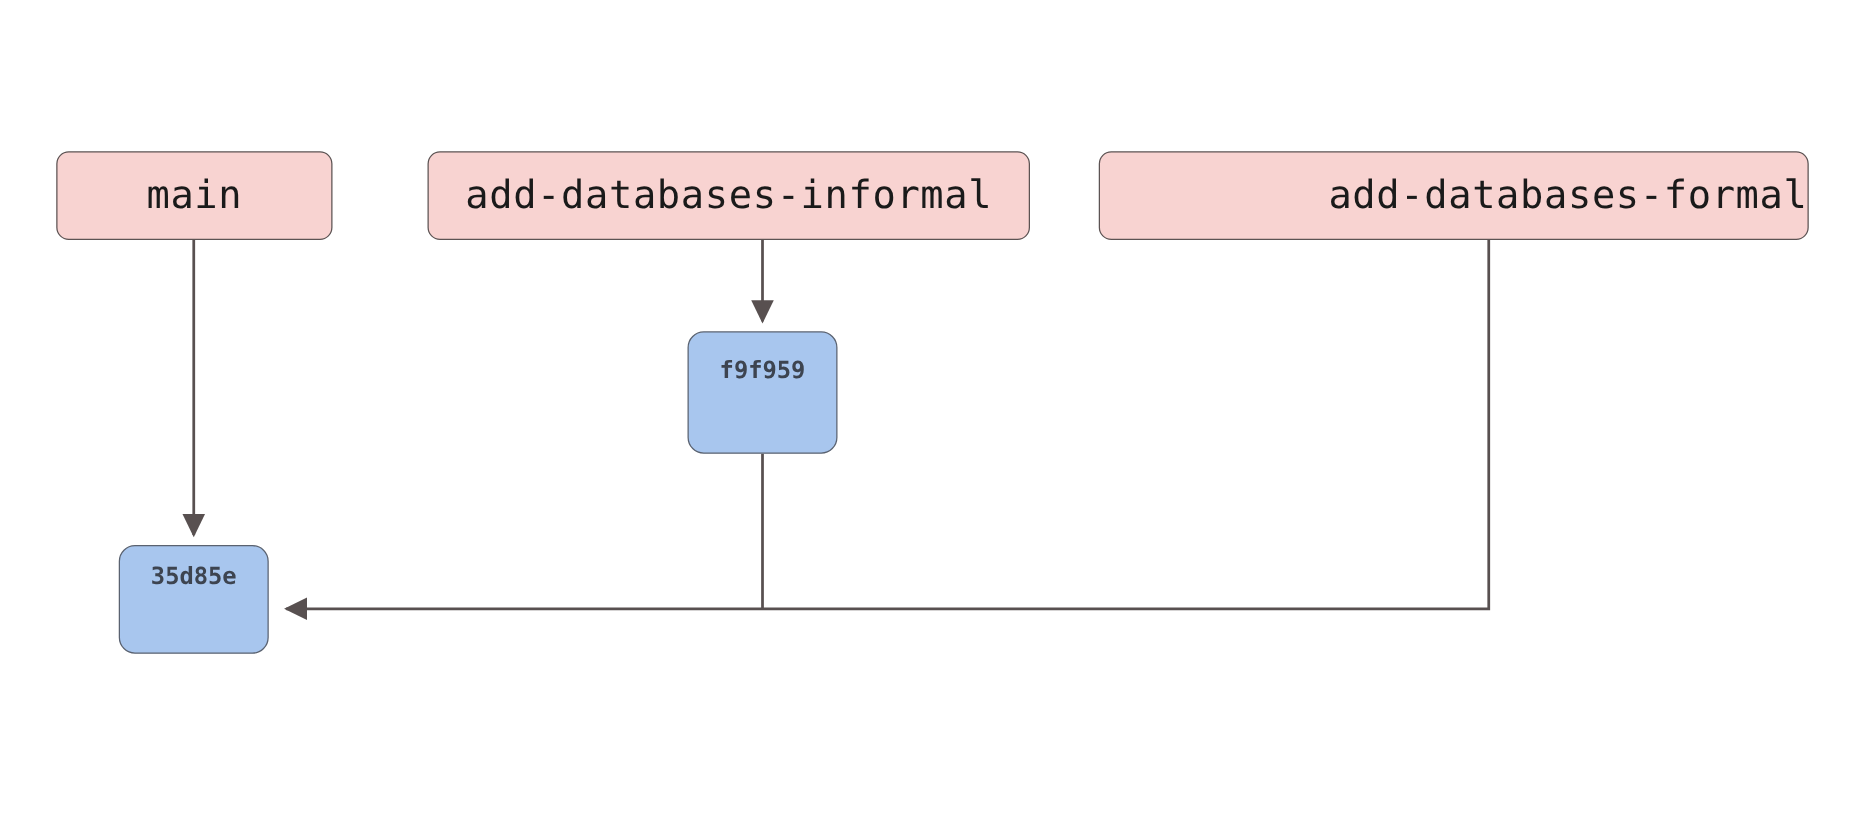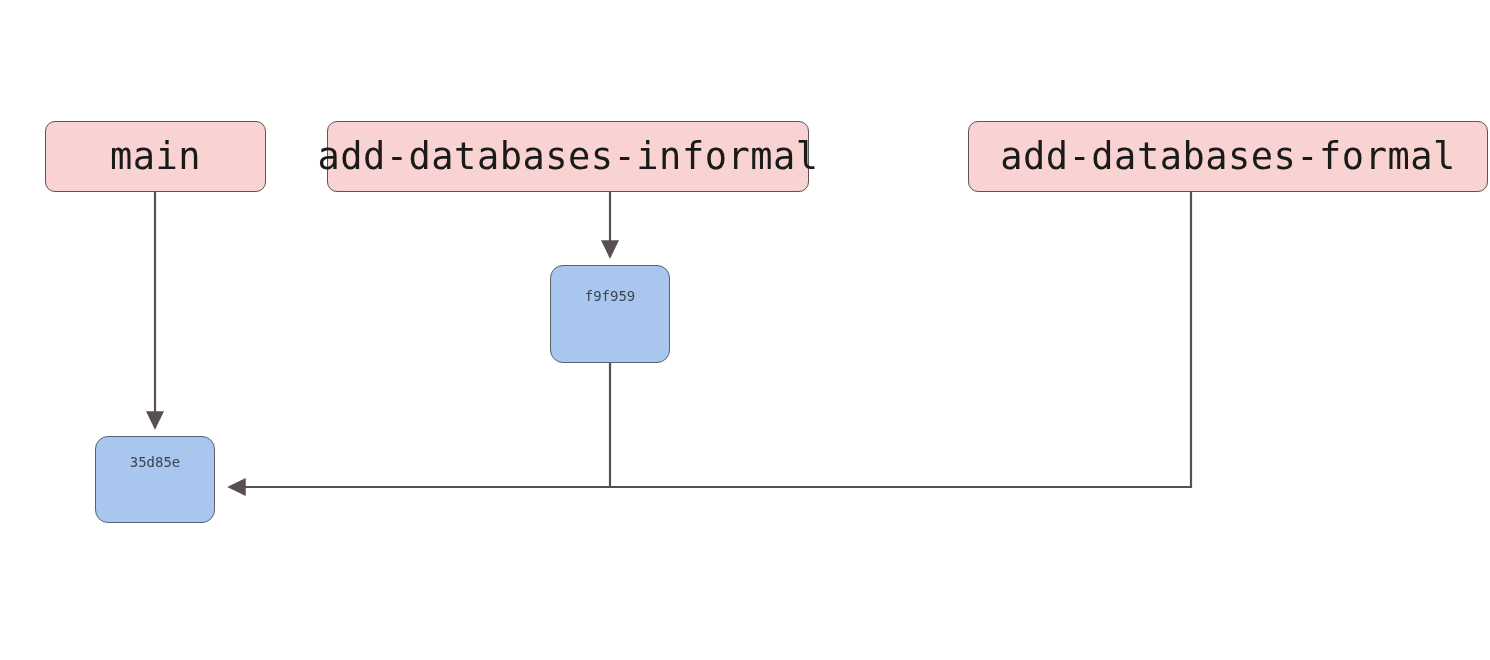--- a/index.html
+++ b/index.html
@@ -36,30 +36,30 @@
     justify-content: center;
     border-radius: 10px;
     border: 1.6px solid #585050;
     text-align: center;
     white-space: nowrap;
   }
   .node.branch {
     background: #f8d3d1;
     border-color: #5c5353;
     color: #1a1a1a;
-    font-size: 37px;
+    font-size: 31px;
     letter-spacing: 0.5px;
     font-weight: 400;
   }
   .node.commit {
     background: #a8c6ee;
     border-color: #5a6270;
     color: #3d4450;
-    font-size: 14px;
-    font-weight: normal;
+    font-size: 19px;
+    font-weight: bold;
     border-radius: 13px;
   }
   .node-label {
     display: block;
     line-height: 1;
   }
   .commit .node-label {
     position: relative;
     top: -18px;
   }
@@ -82,25 +82,25 @@
 
     <path d="M 610 363 L 610 487" fill="none" stroke="#585050" stroke-width="2.2"></path>
 
     <path d="M 1191 192 L 1191 487 L 229 487" fill="none" stroke="#585050" stroke-width="2.2" marker-end="url(#arrowhead)"></path>
   </svg>
 
   <div class="node branch" id="node-branch-main" style="left: 45px; top: 121px; width: 221px; height: 71px;">
     <span class="node-label">main</span>
   </div>
 
-  <div class="node branch" id="node-branch-informal" style="left: 327px; top: 121px; width: 482px; height: 71px; text-align: right;">
+  <div class="node branch" id="node-branch-informal" style="left: 342px; top: 121px; width: 482px; height: 71px; text-align: right;">
     <span class="node-label">add-databases-informal</span>
   </div>
 
-  <div class="node branch" id="node-branch-formal" style="left: 968px; top: 121px; width: 520px; height: 71px;">
+  <div class="node branch" id="node-branch-formal" style="left: 879px; top: 121px; width: 568px; height: 71px; justify-content: flex-end;">
     <span class="node-label">add-databases-formal</span>
   </div>
 
   <div class="node commit" id="node-commit-f9f959" style="left: 550px; top: 265px; width: 120px; height: 98px;">
     <span class="node-label">f9f959</span>
   </div>
 
   <div class="node commit" id="node-commit-35d85e" style="left: 95px; top: 436px; width: 120px; height: 87px;">
     <span class="node-label">35d85e</span>
   </div>

